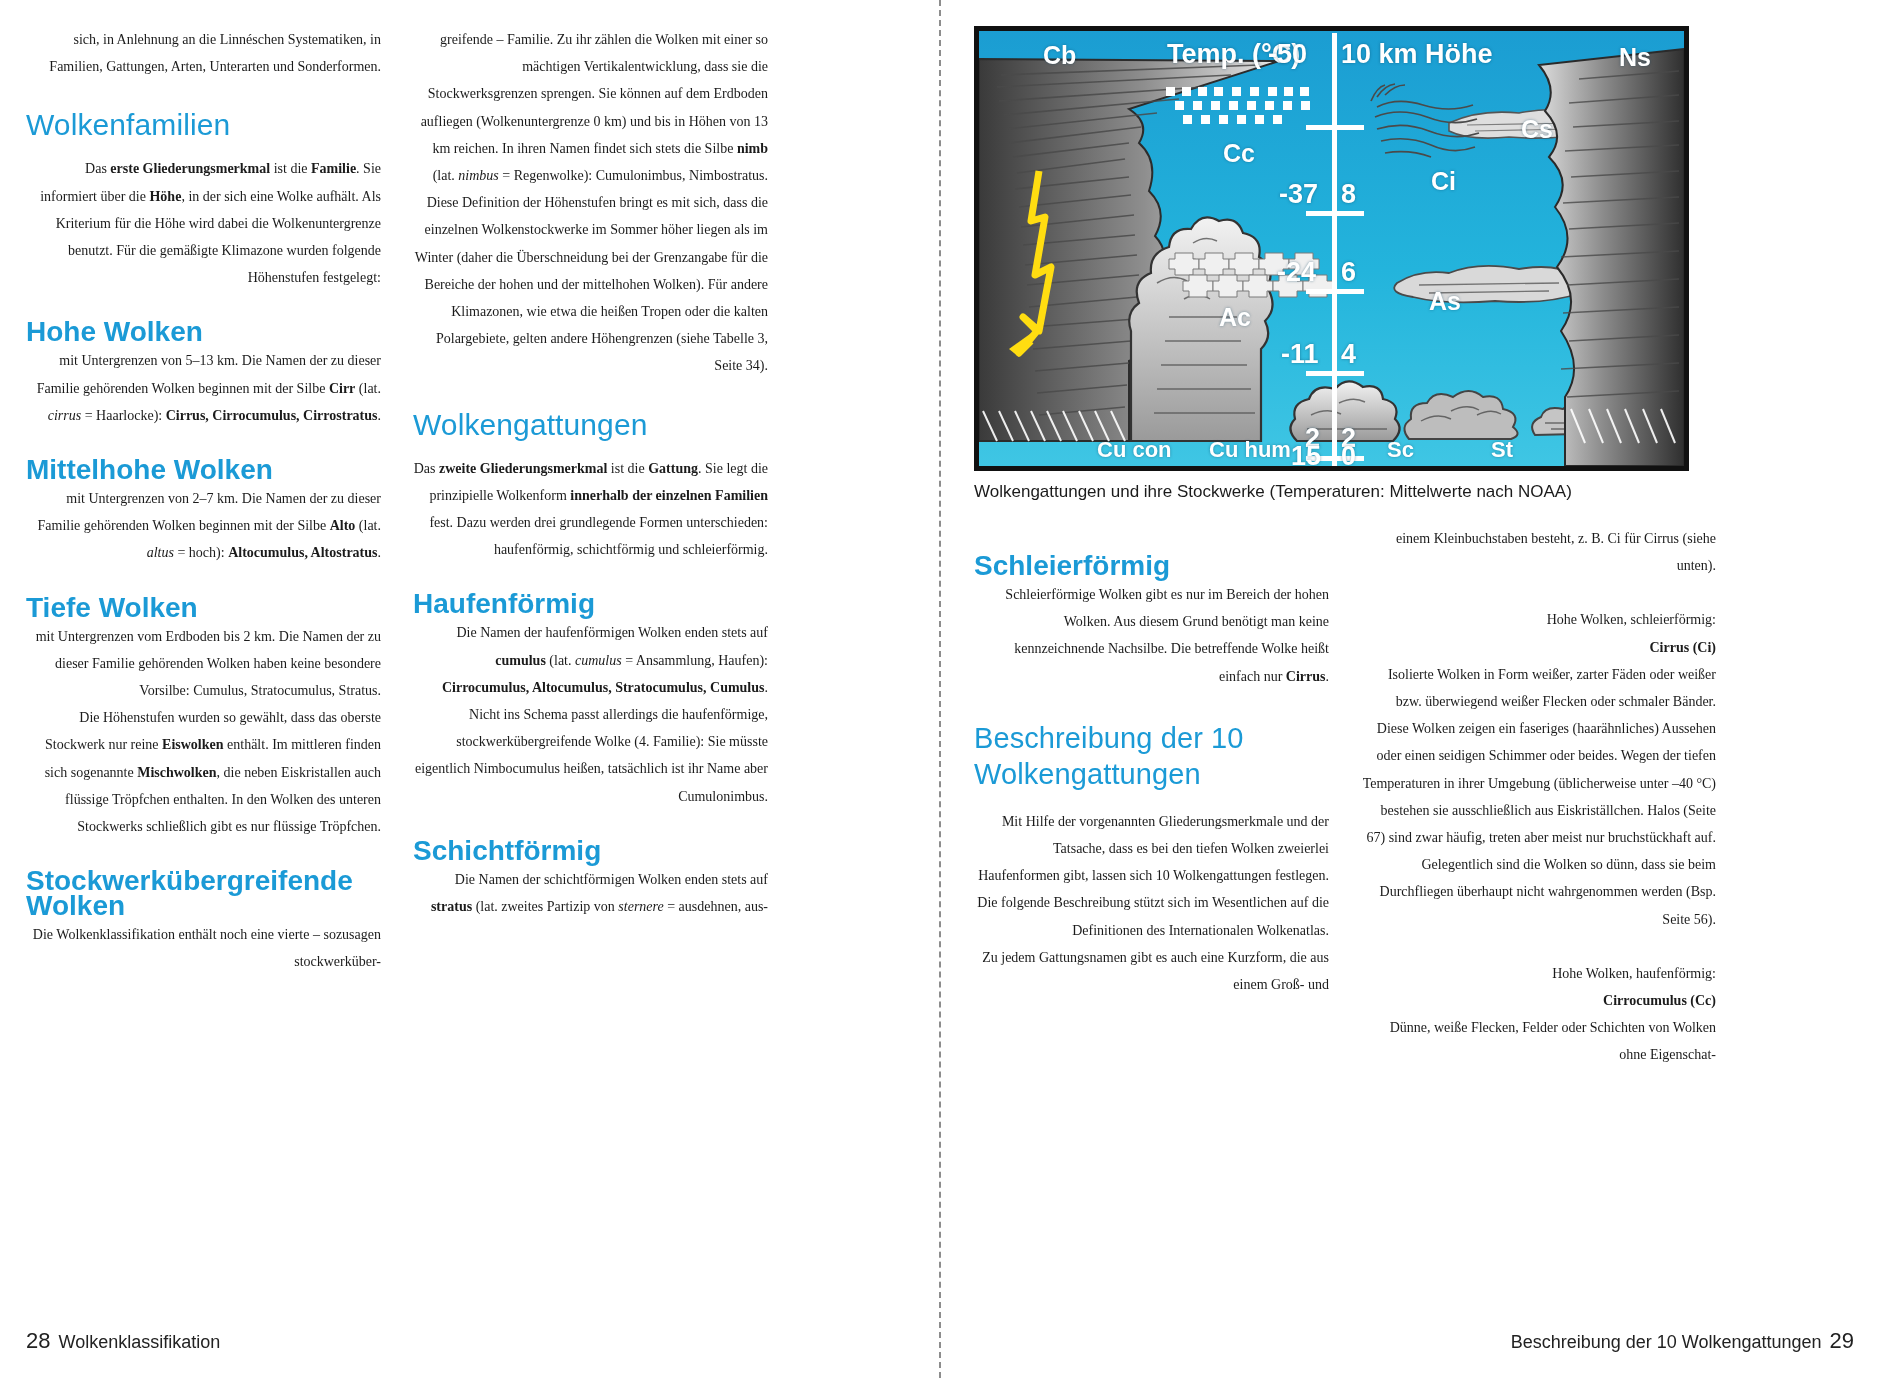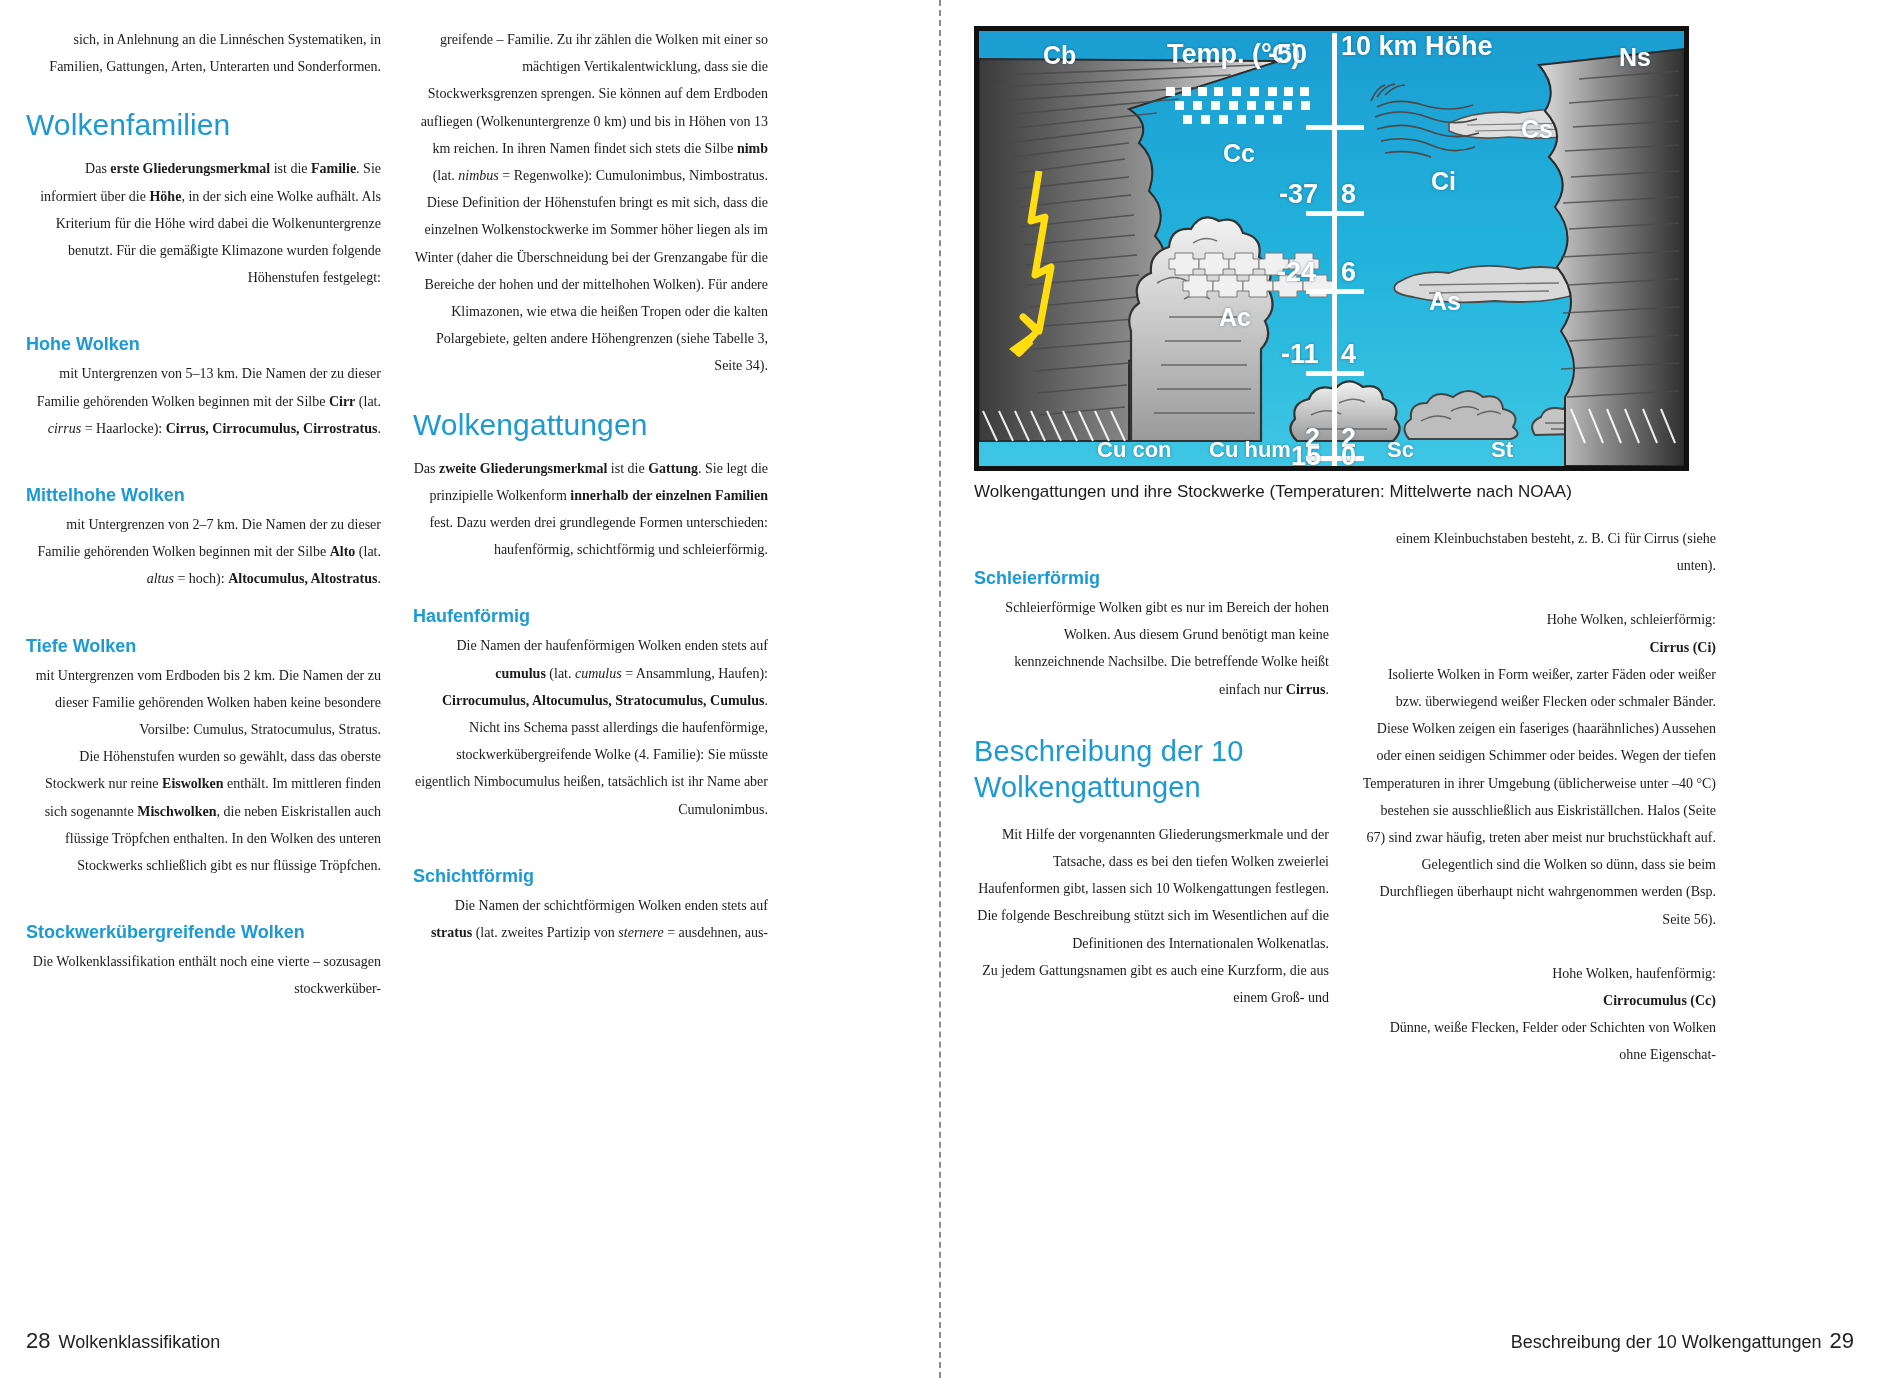--- a/index.html
+++ b/index.html
@@ -70,23 +70,23 @@
   }
   h2.section.big {
     font-size: 29px;
     line-height: 36px;
     margin: 30px 0 16px 0;
   }
   h3.sub {
     color: #1b9ad6;
     font-family: "Liberation Sans", sans-serif;
     font-weight: bold;
-    font-size: 18px;
+    font-size: 28px;
     line-height: 25px;
-    margin: 41px 0 3px 0;
+    margin: 28px 0 3px 0;
   }
 
   
   .figure { margin: 0; padding: 0; width: 715px; }
   .fig-frame {
     position: relative;
     width: 715px;
     height: 445px;
     border: 5px solid #111111;
     background: #1aa3d4;
@@ -433,21 +433,21 @@
 
         <div class="axis-line"></div>
         <div class="tick" style="top:94px;"></div>
         <div class="tick" style="top:180px;"></div>
         <div class="tick" style="top:258px;"></div>
         <div class="tick" style="top:340px;"></div>
         <div class="tick" style="top:425px;"></div>
 
         <div class="templabel" style="left:188px; top:8px;">Temp. (°C)</div>
         <div class="axisnum left" style="left:289px; top:8px;">-50</div>
-        <div class="axisnum right" style="left:362px; top:0;">10 km Höhe</div>
+        <div class="axisnum right" style="left:362px; top:8px;">10 km Höhe</div>
 
         <div class="axisnum left" style="left:300px; top:148px;">-37</div>
         <div class="axisnum right" style="left:362px; top:148px;">8</div>
 
         <div class="axisnum left" style="left:298px; top:226px;">-24</div>
         <div class="axisnum right" style="left:362px; top:226px;">6</div>
 
         <div class="axisnum left" style="left:302px; top:308px;">-11</div>
         <div class="axisnum right" style="left:362px; top:308px;">4</div>
 

